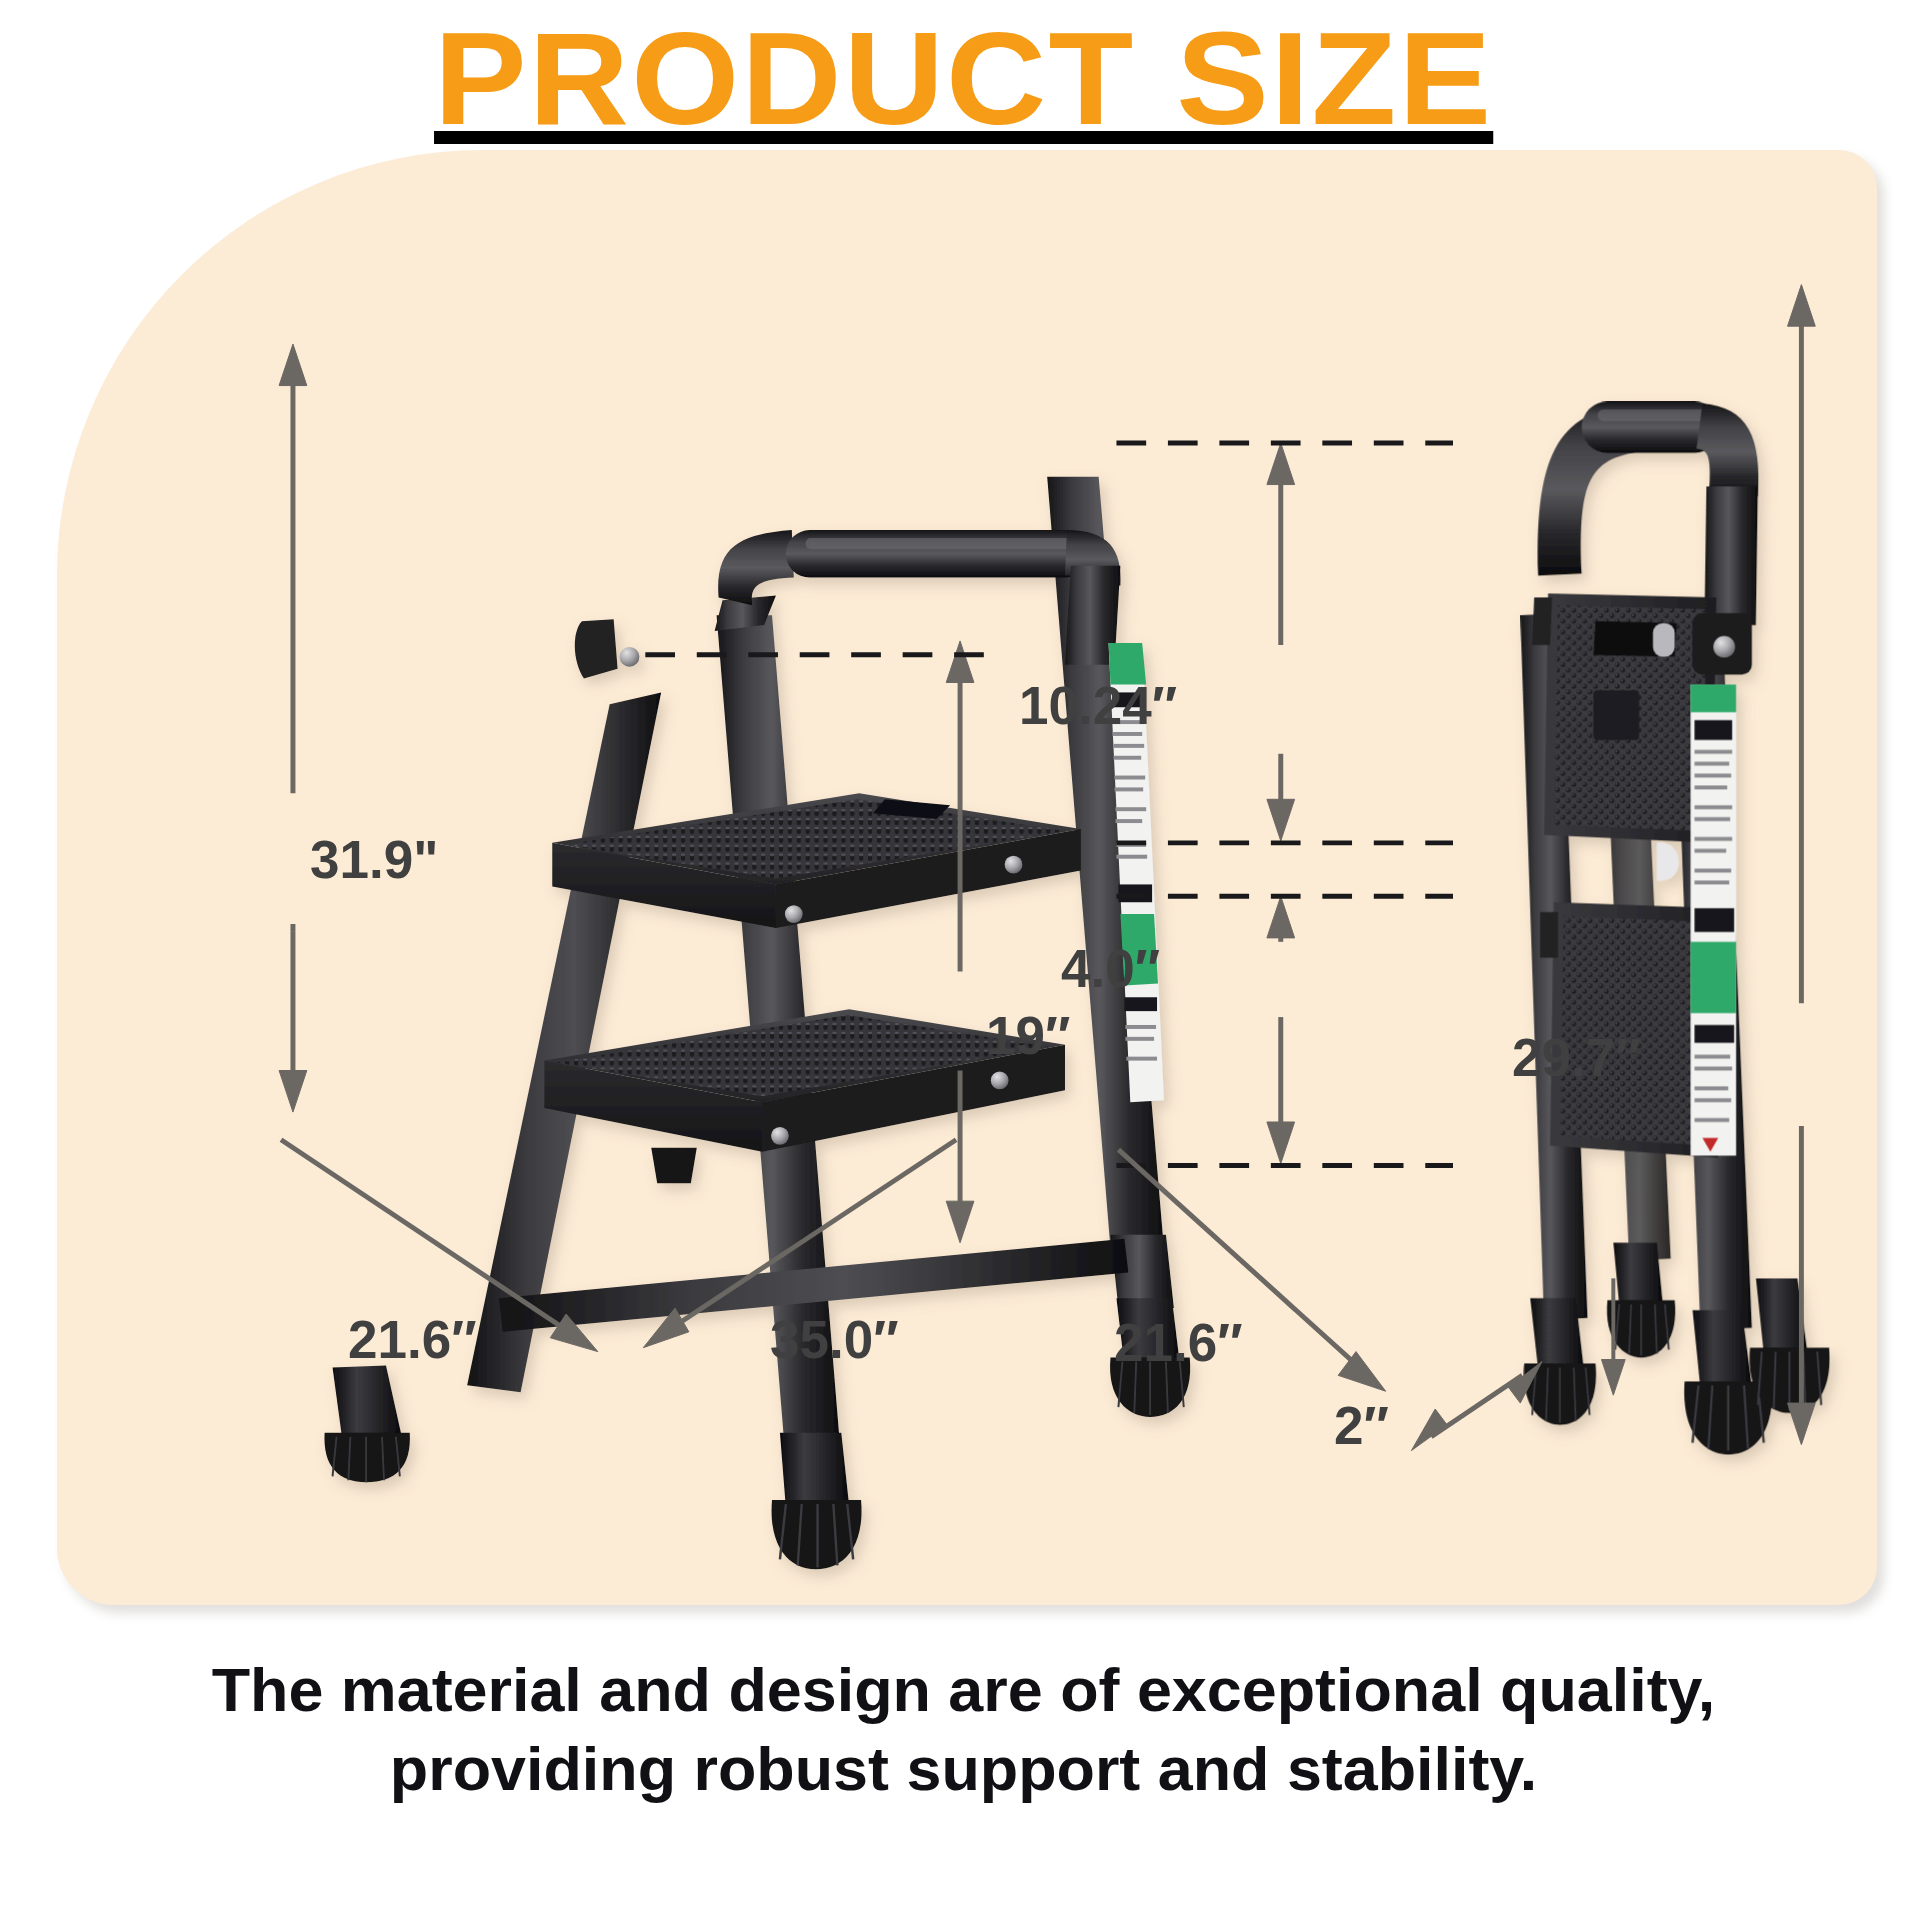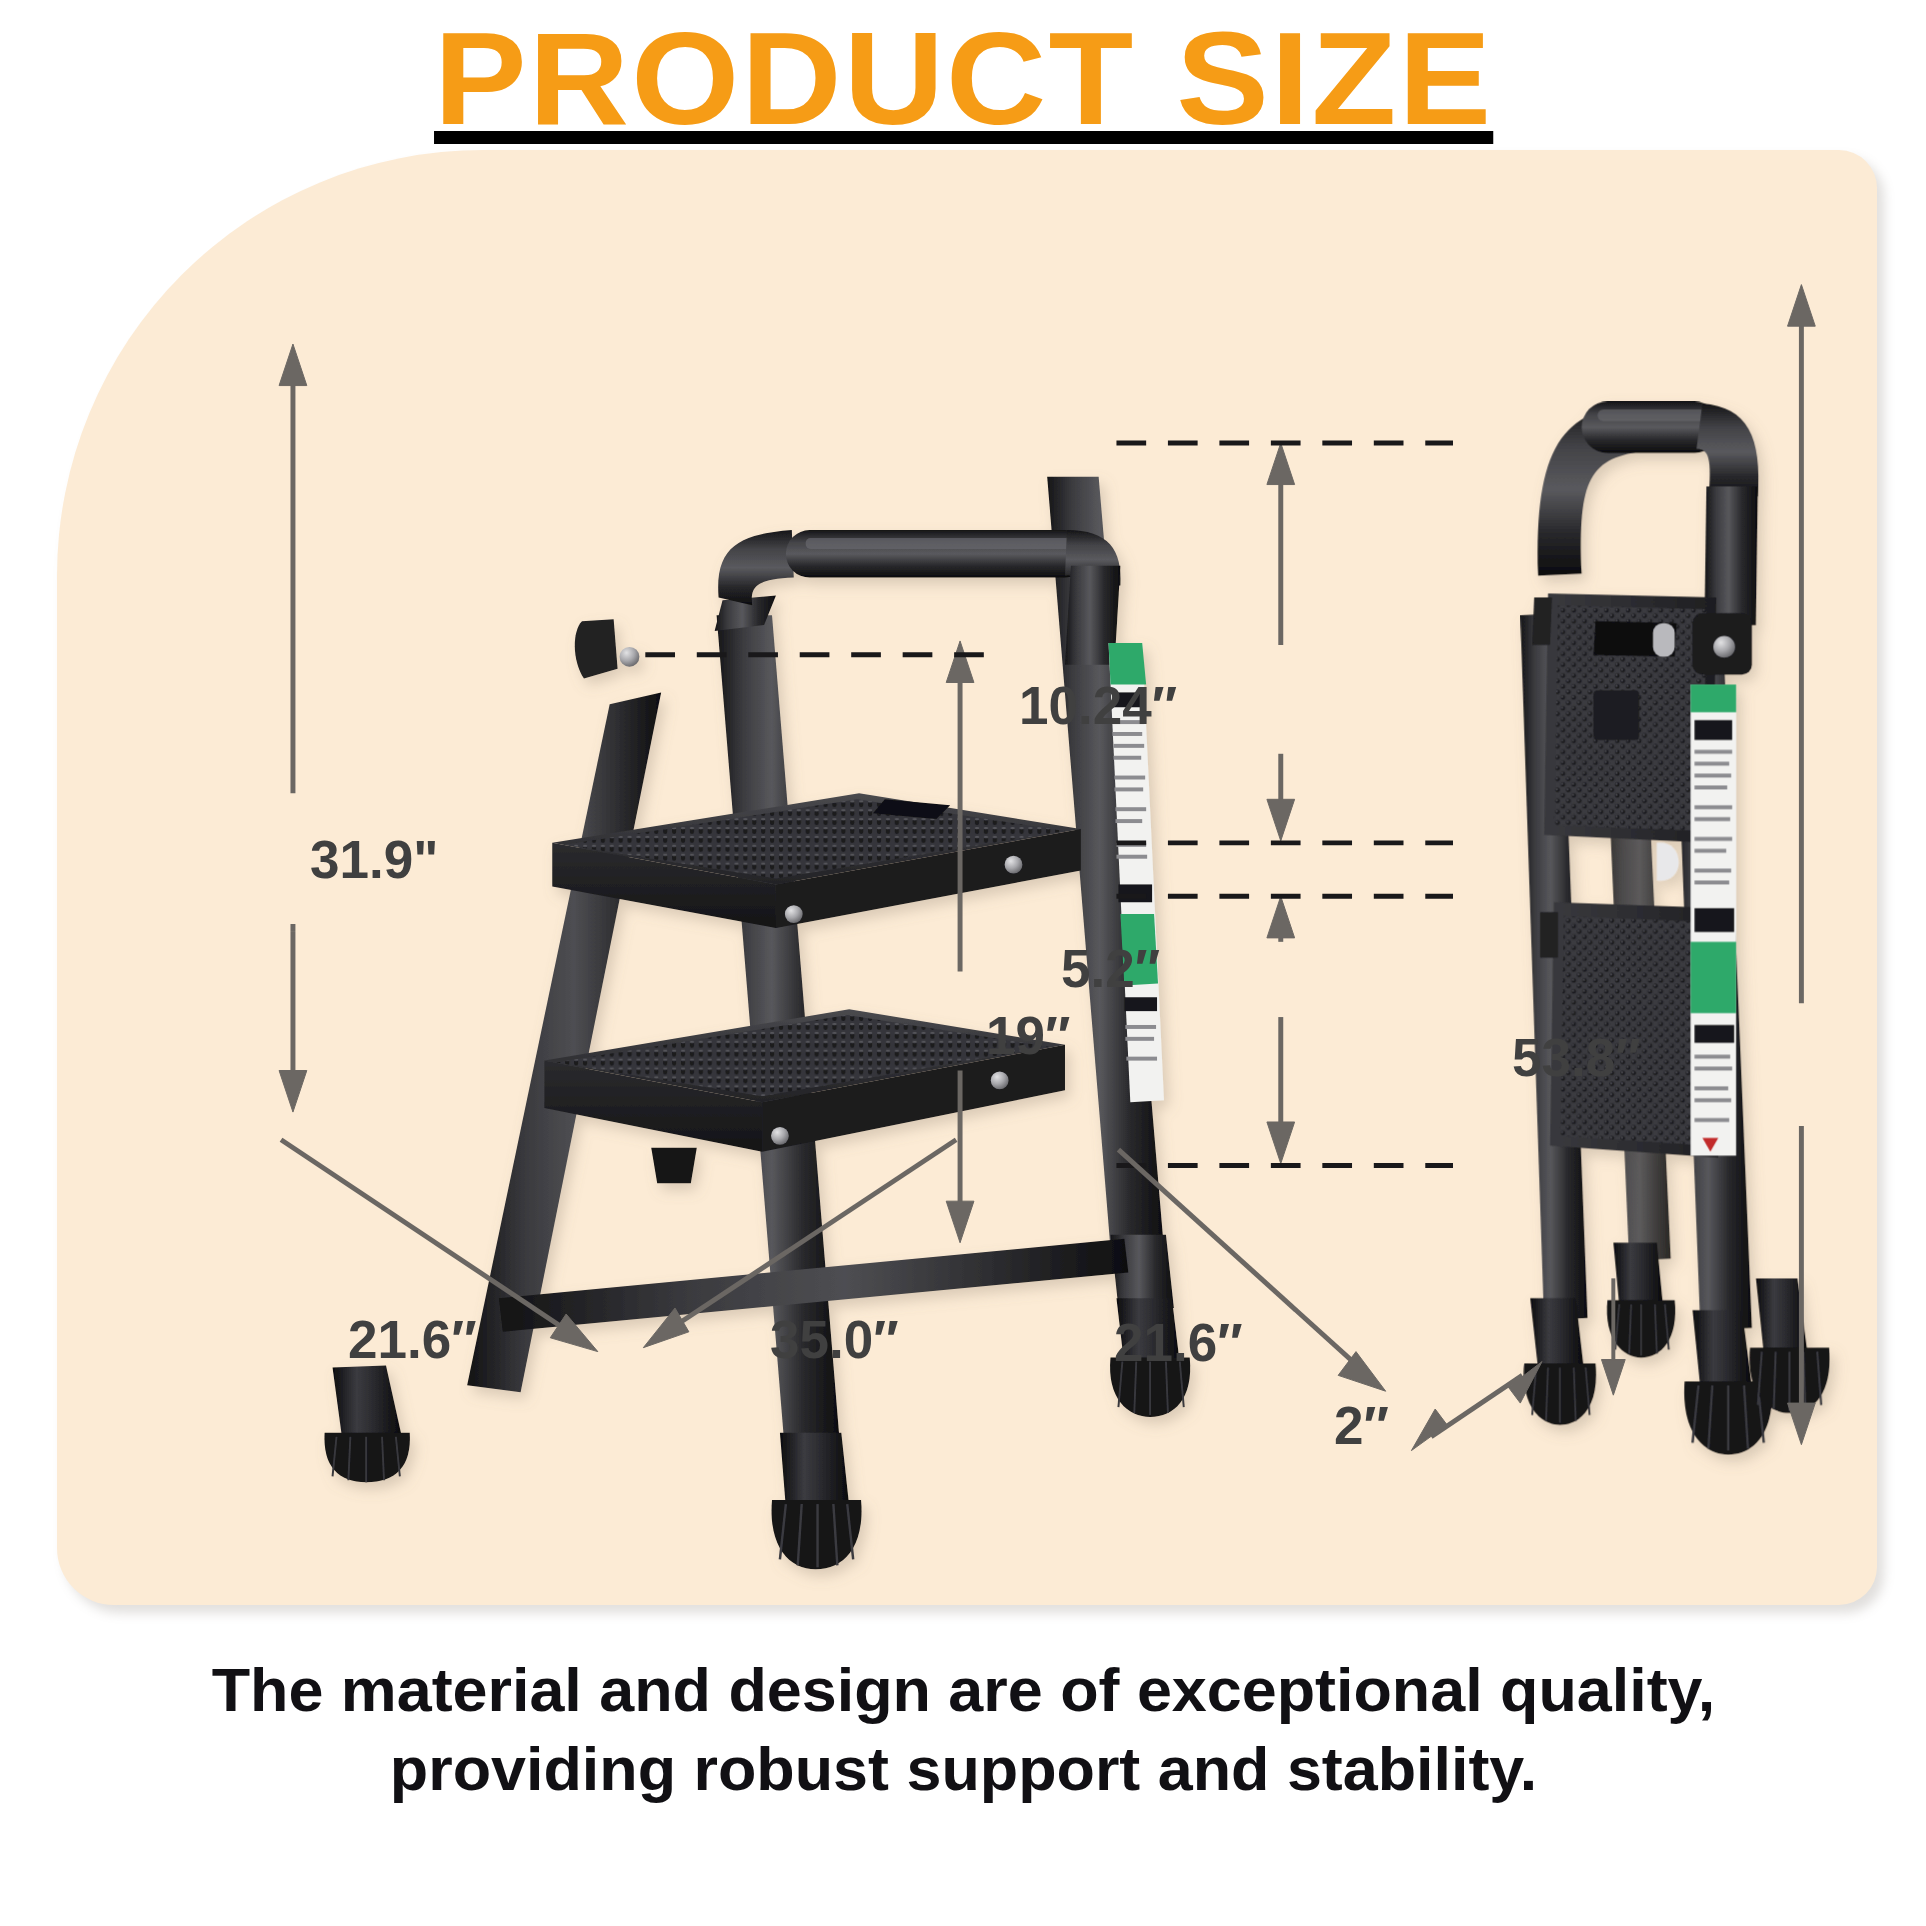--- a/index.html
+++ b/index.html
@@ -441,22 +441,22 @@
       </g>
     </g>
   </svg>
 
   <div class="dim-label dim-31">31.9"</div>
   <div class="dim-label dim-18">19″</div>
   <div class="dim-label dim-216a">21.6″</div>
   <div class="dim-label dim-197">35.0″</div>
 
   <div class="dim-label dim-1024">10.24″</div>
-  <div class="dim-label dim-75">5.2″</div>
-  <div class="dim-label dim-354">53.8″</div>
+  <div class="dim-label dim-75">4.0″</div>
+  <div class="dim-label dim-354">29.7″</div>
   <div class="dim-label dim-216b">21.6″</div>
   <div class="dim-label dim-2">2″</div>
 </div>
 
 <div id="caption">
   <div class="cap-line">The material and design are of exceptional quality,</div>
   <div class="cap-line">providing robust support and stability.</div>
 </div>
 
 

